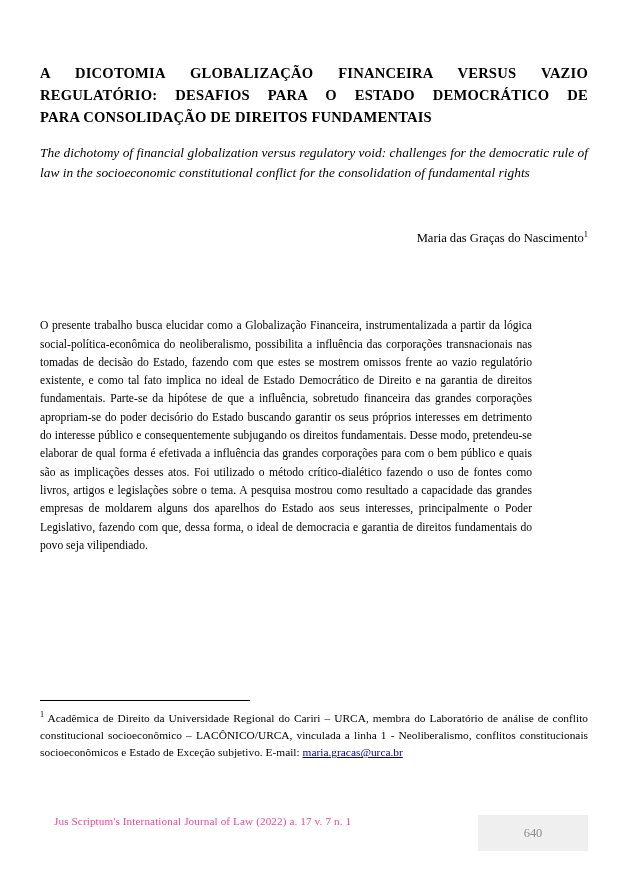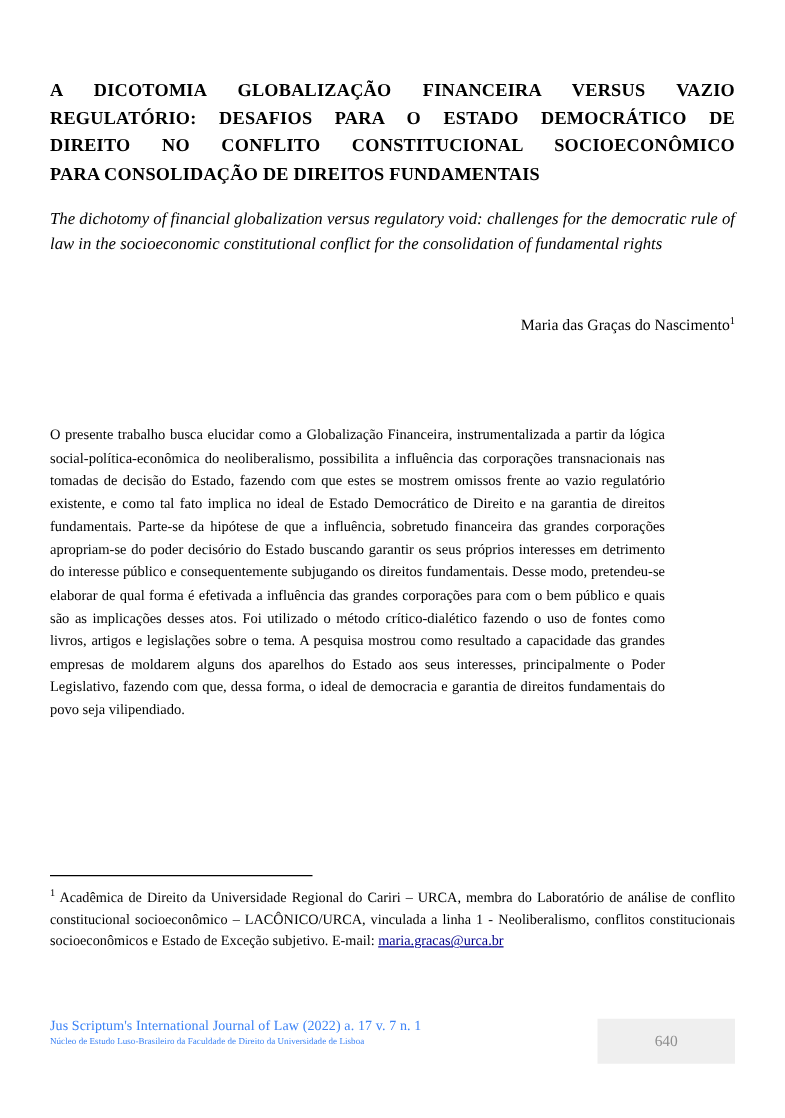--- a/index.html
+++ b/index.html
@@ -104,23 +104,23 @@
   }
   .footer {
     position: absolute;
     left: 40px;
     top: 815px;
     width: 548px;
     height: 48px;
   }
   .footer-left {
     position: absolute;
-    left: 0;
+    left: 14px;
     top: 0;
-    color: #3b82f6;
+    color: #ec4899;
   }
   .footer-line1 {
     font-size: 11.2px;
     letter-spacing: 0.1px;
     white-space: nowrap;
   }
   .footer-line2 {
     font-size: 7.2px;
     letter-spacing: 0.05px;
     margin-top: 2px;
@@ -145,21 +145,20 @@
 </head>
 <body>
 
 <div class="page">
 
   <div class="content">
 
     <h1 class="title smallcaps">
       <span class="title-line">A DICOTOMIA GLOBALIZAÇÃO FINANCEIRA VERSUS VAZIO</span>
       <span class="title-line">REGULATÓRIO: DESAFIOS PARA O ESTADO DEMOCRÁTICO DE</span>
-      <span class="title-line">DIREITO NO CONFLITO CONSTITUCIONAL SOCIOECONÔMICO</span>
       <span class="title-line last">PARA CONSOLIDAÇÃO DE DIREITOS FUNDAMENTAIS</span>
     </h1>
 
     <p class="subtitle">The dichotomy of financial globalization versus regulatory void: challenges for the democratic rule of law in the socioeconomic constitutional conflict for the consolidation of fundamental rights</p>
 
     <p class="author"><span>Maria das Graças do Nascimento</span><sup>1</sup></p>
 
     <div class="abstract">
       <p>O presente trabalho busca elucidar como a Globalização Financeira, instrumentalizada a partir da lógica social-política-econômica do neoliberalismo, possibilita a influência das corporações transnacionais nas tomadas de decisão do Estado, fazendo com que estes se mostrem omissos frente ao vazio regulatório existente, e como tal fato implica no ideal de Estado Democrático de Direito e na garantia de direitos fundamentais. Parte-se da hipótese de que a influência, sobretudo financeira das grandes corporações apropriam-se do poder decisório do Estado buscando garantir os seus próprios interesses em detrimento do interesse público e consequentemente subjugando os direitos fundamentais. Desse modo, pretendeu-se elaborar de qual forma é efetivada a influência das grandes corporações para com o bem público e quais são as implicações desses atos. Foi utilizado o método crítico-dialético fazendo o uso de fontes como livros, artigos e legislações sobre o tema. A pesquisa mostrou como resultado a capacidade das grandes empresas de moldarem alguns dos aparelhos do Estado aos seus interesses, principalmente o Poder Legislativo, fazendo com que, dessa forma, o ideal de democracia e garantia de direitos fundamentais do povo seja vilipendiado.</p>
     </div>
@@ -167,20 +166,19 @@
   </div>
 
   <div class="footnote-area">
     <div class="fn-rule"></div>
     <p class="footnote"><sup>1</sup> <span>Acadêmica de Direito da Universidade Regional do Cariri – URCA, membra do Laboratório de análise de conflito constitucional socioeconômico – LACÔNICO/URCA, vinculada a linha 1 - Neoliberalismo, conflitos constitucionais socioeconômicos e Estado de Exceção subjetivo. E-mail: </span><a class="mail" href="#">maria.gracas@urca.br</a></p>
   </div>
 
   <div class="footer">
     <div class="footer-left">
       <div class="footer-line1">Jus Scriptum's International Journal of Law (2022) a. 17 v. 7 n. 1</div>
-      <div class="footer-line2">Núcleo de Estudo Luso-Brasileiro da Faculdade de Direito da Universidade de Lisboa</div>
     </div>
     <div class="footer-pagebox">
       <span class="footer-page">640</span>
     </div>
   </div>
 
 </div>
 
 </body></html>

